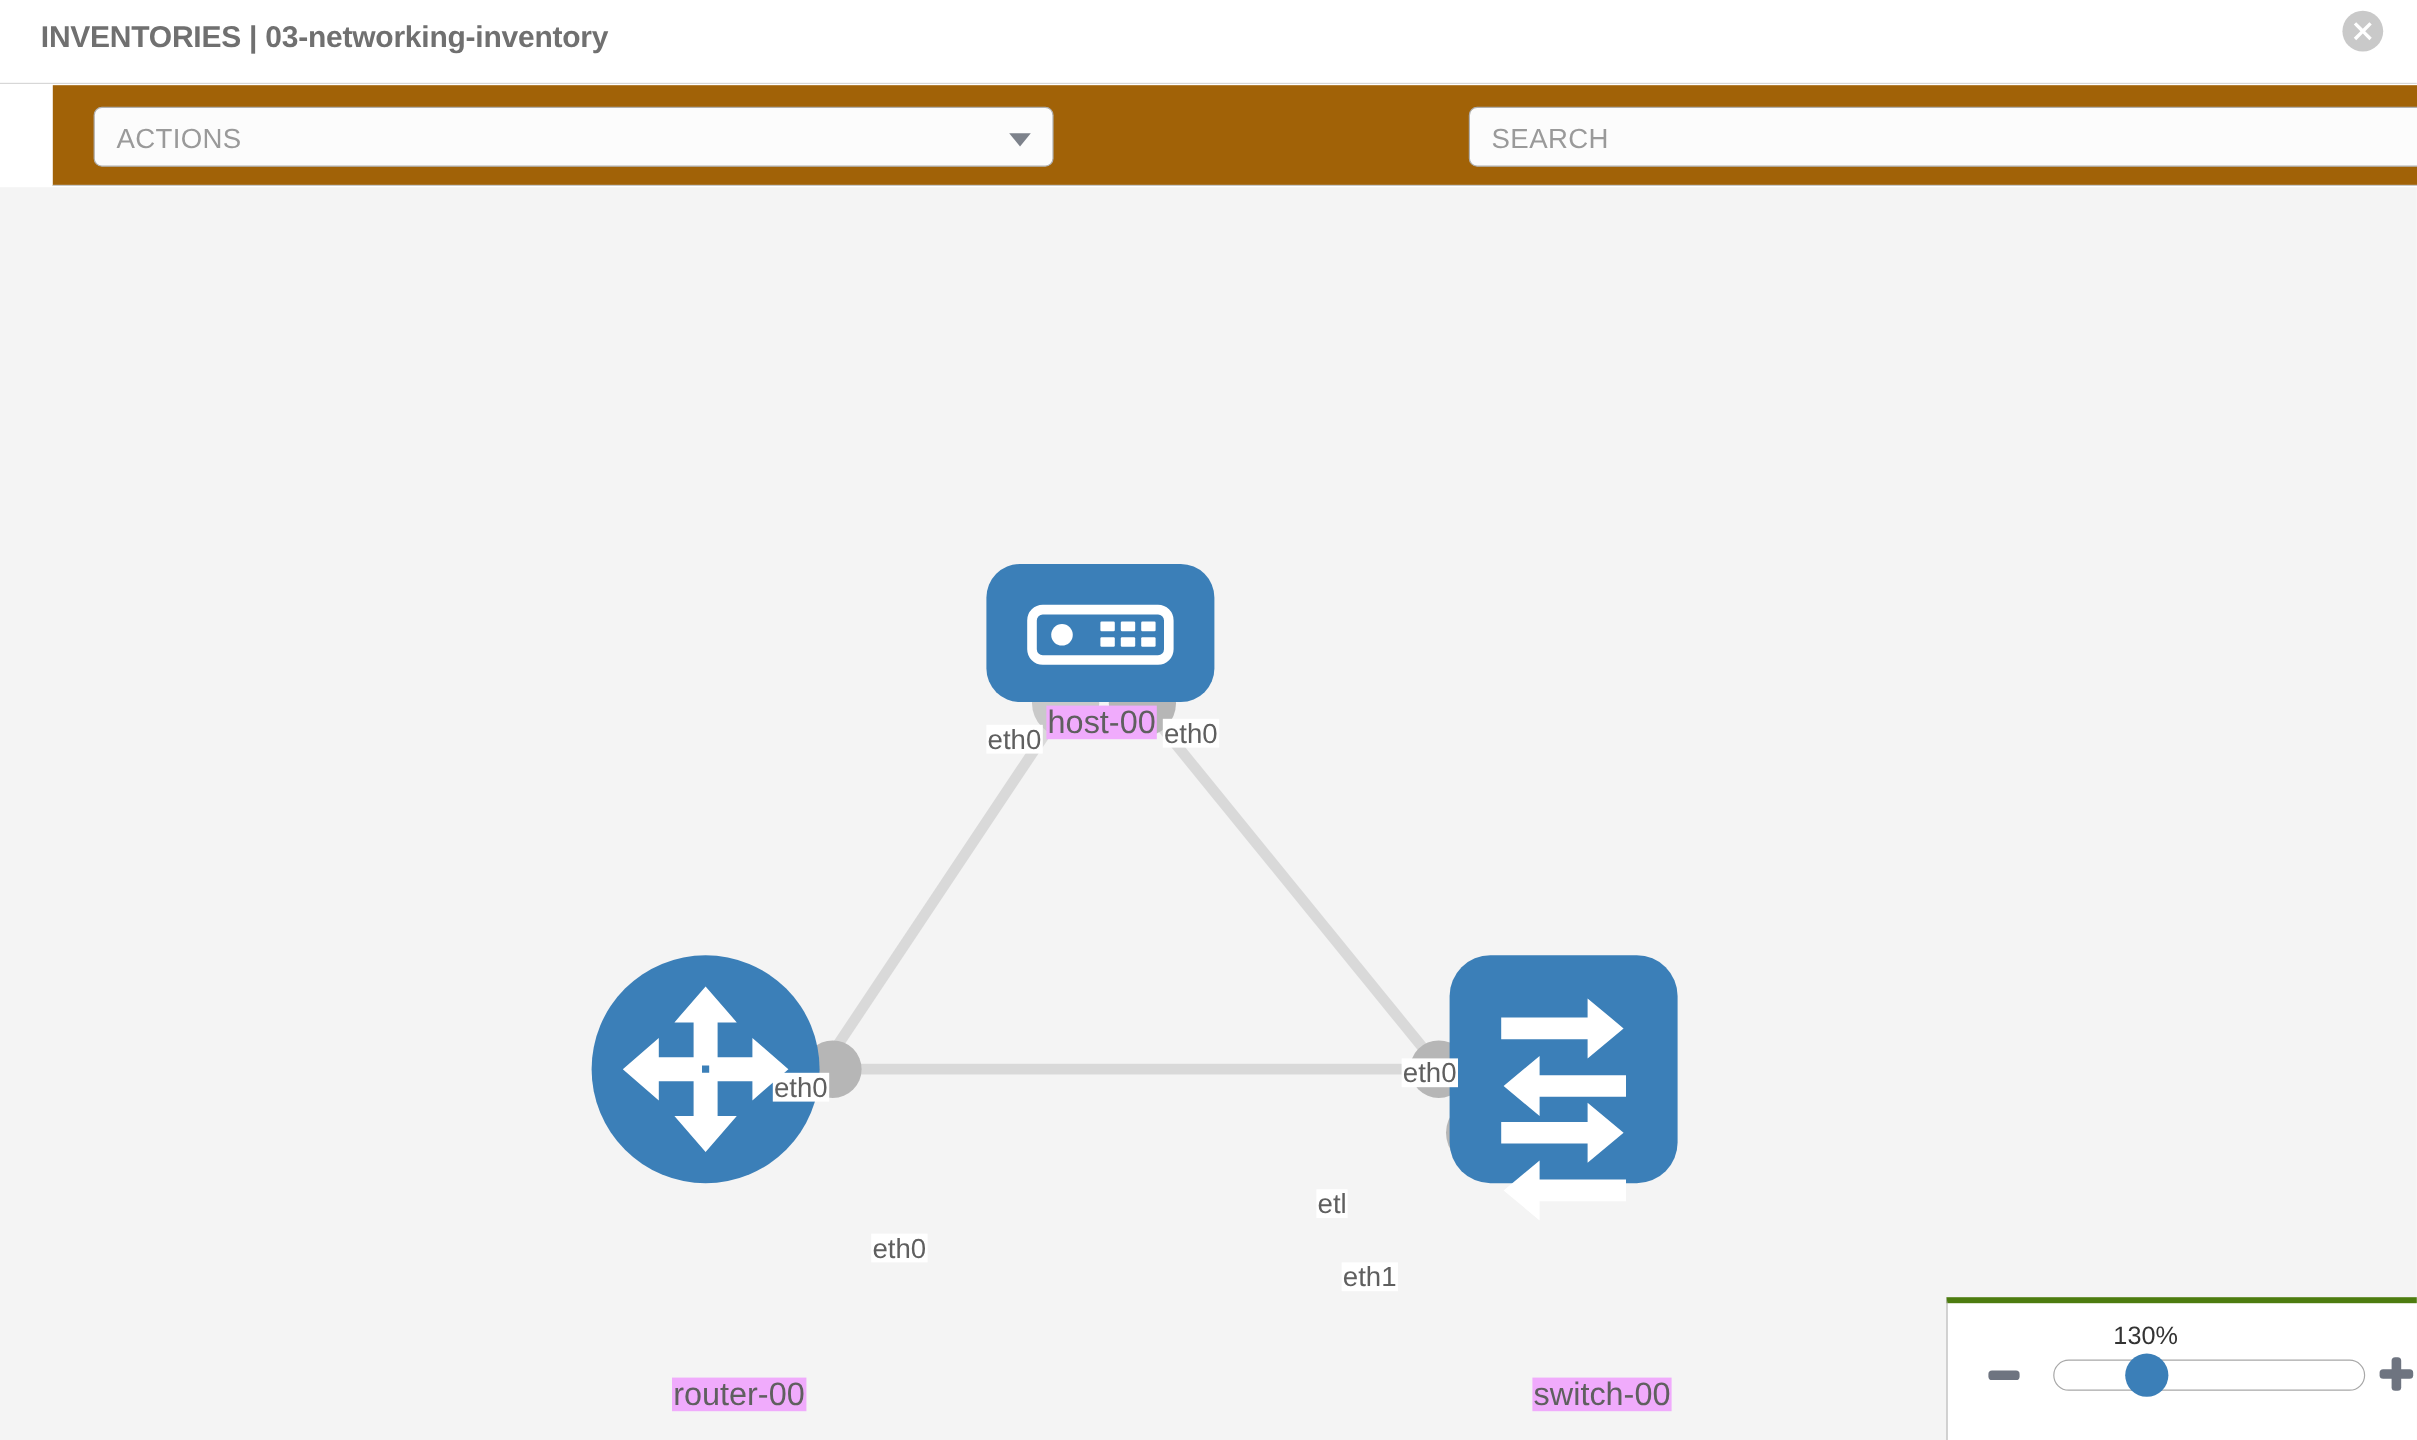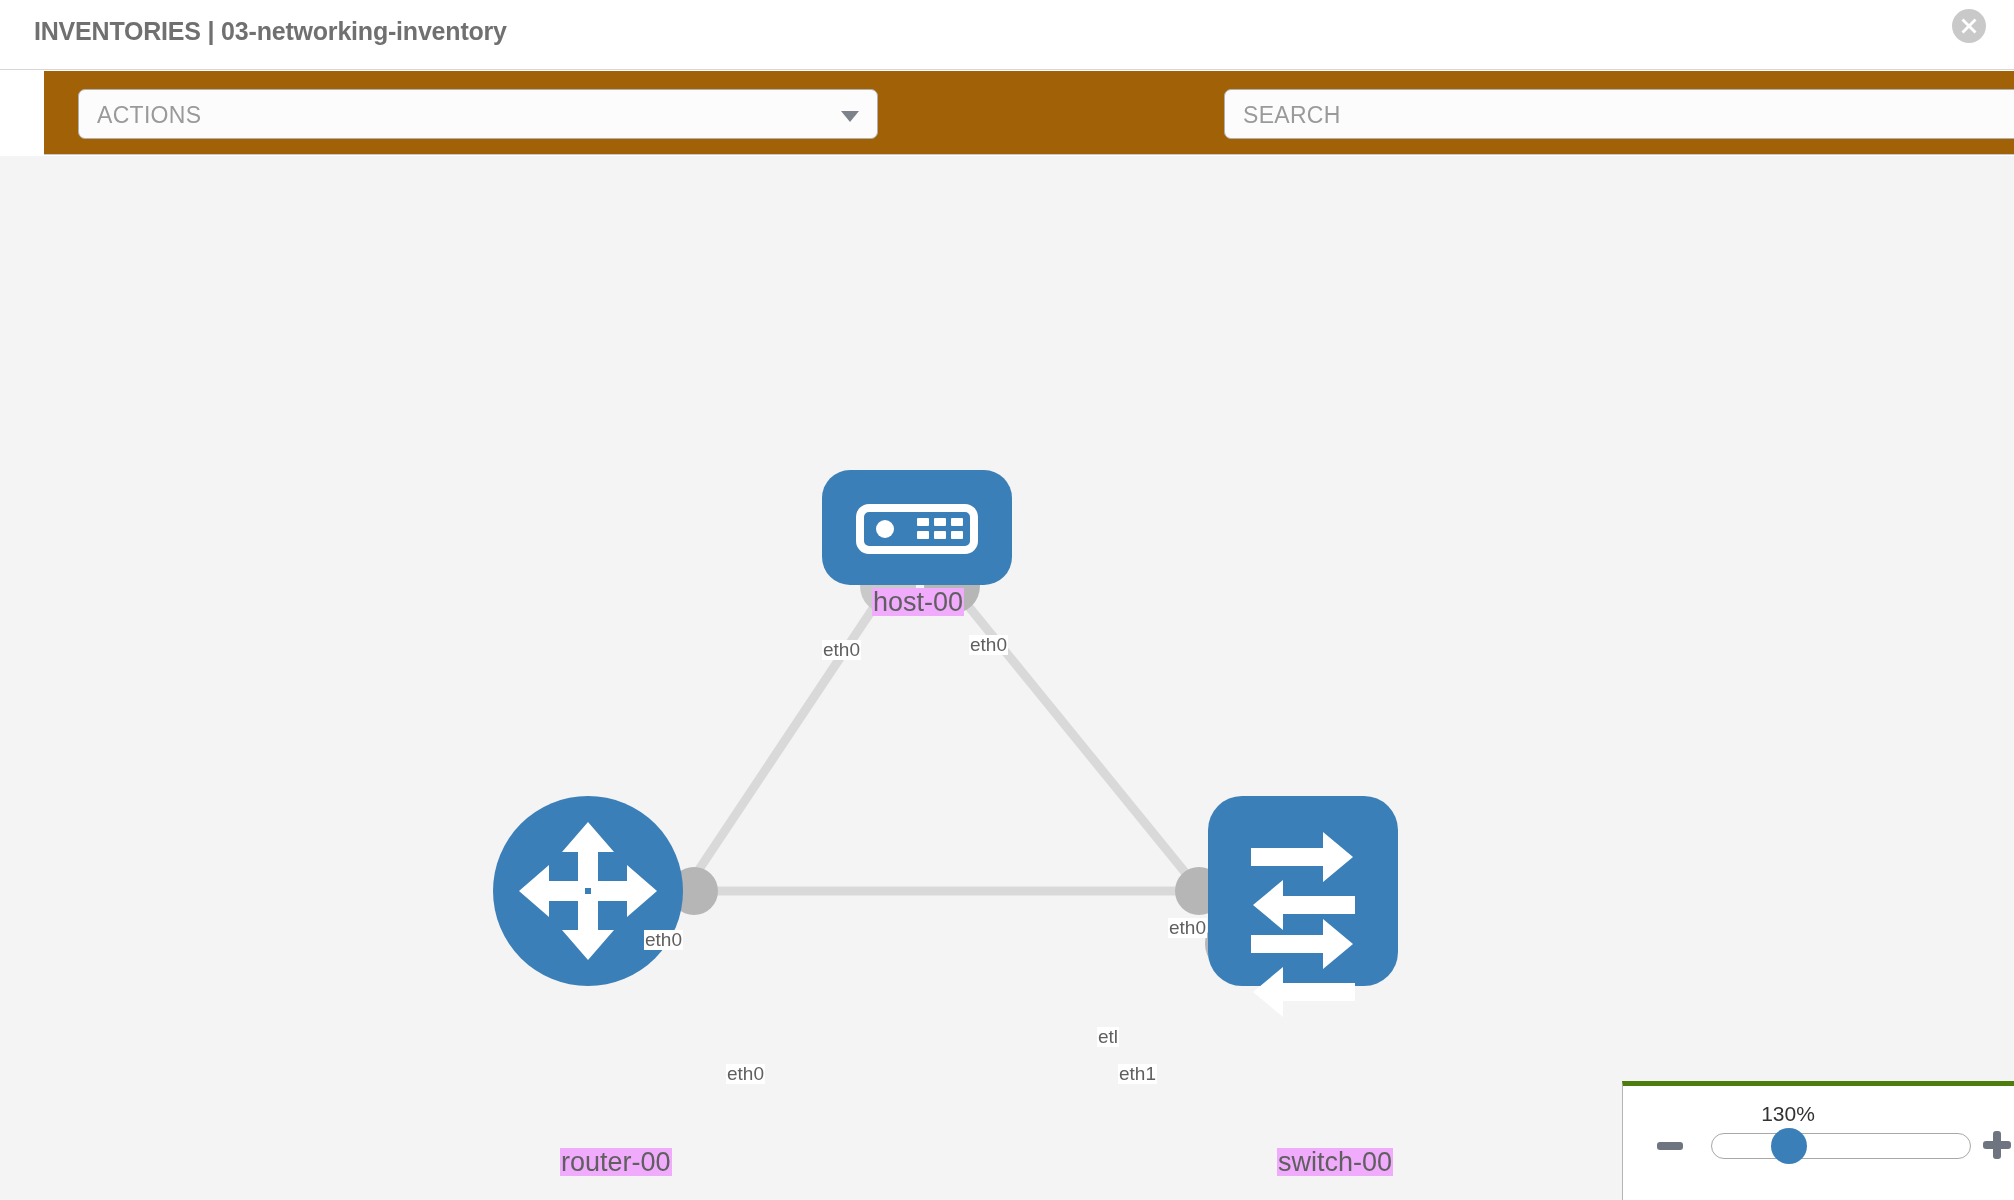--- a/index.html
+++ b/index.html
@@ -125,27 +125,26 @@
     position: absolute;
     font-size: 27px;
     color: #5f5f5f;
     background: #f0abfc;
     white-space: nowrap;
     line-height: 1.05;
     padding: 0 1px;
   }
   .iface-label {
     position: absolute;
-    font-size: 19px;
+    font-size: 23px;
     color: #5f5f5f;
     background: #ffffff;
     white-space: nowrap;
     line-height: 1.05;
     padding: 0 1px;
-    margin-top: 36px;
   }
 
   
   #zoom-panel {
     position: absolute;
     left: 1622px;
     top: 1081px;
     width: 392px;
     height: 135px;
     background: #ffffff;
@@ -311,21 +310,21 @@
   <div class="node-label" style="left:872px; top:432px;">host-00</div>
   <div class="node-label" style="left:560px; top:992px;">router-00</div>
   <div class="node-label" style="left:1245px; top:992px;margin-left:32px;">switch-00</div>
 
   <div class="iface-label" style="left:822px; top:448px;">eth0</div>
   <div class="iface-label" style="left:969px; top:443px;">eth0</div>
   <div class="iface-label" style="left:644px; top:738px;">eth0</div>
   <div class="iface-label" style="left:1168px; top:726px;">eth0</div>
   <div class="iface-label" style="left:726px; top:872px;">eth0</div>
   <div class="iface-label" style="left:1097px; top:835px;">etl</div>
-  <div class="iface-label" style="left:1118px; top:872px;">eth1</div>
+  <div class="iface-label" style="left:1118px; top:896px;">eth1</div>
 
 </div>
 
 <div id="zoom-panel">
   <div id="zoom-percent">130%</div>
   <div id="zoom-out-button"></div>
   <div id="zoom-slider-track"></div>
   <div id="zoom-slider-thumb"></div>
   <div id="zoom-in-button"></div>
 </div>

